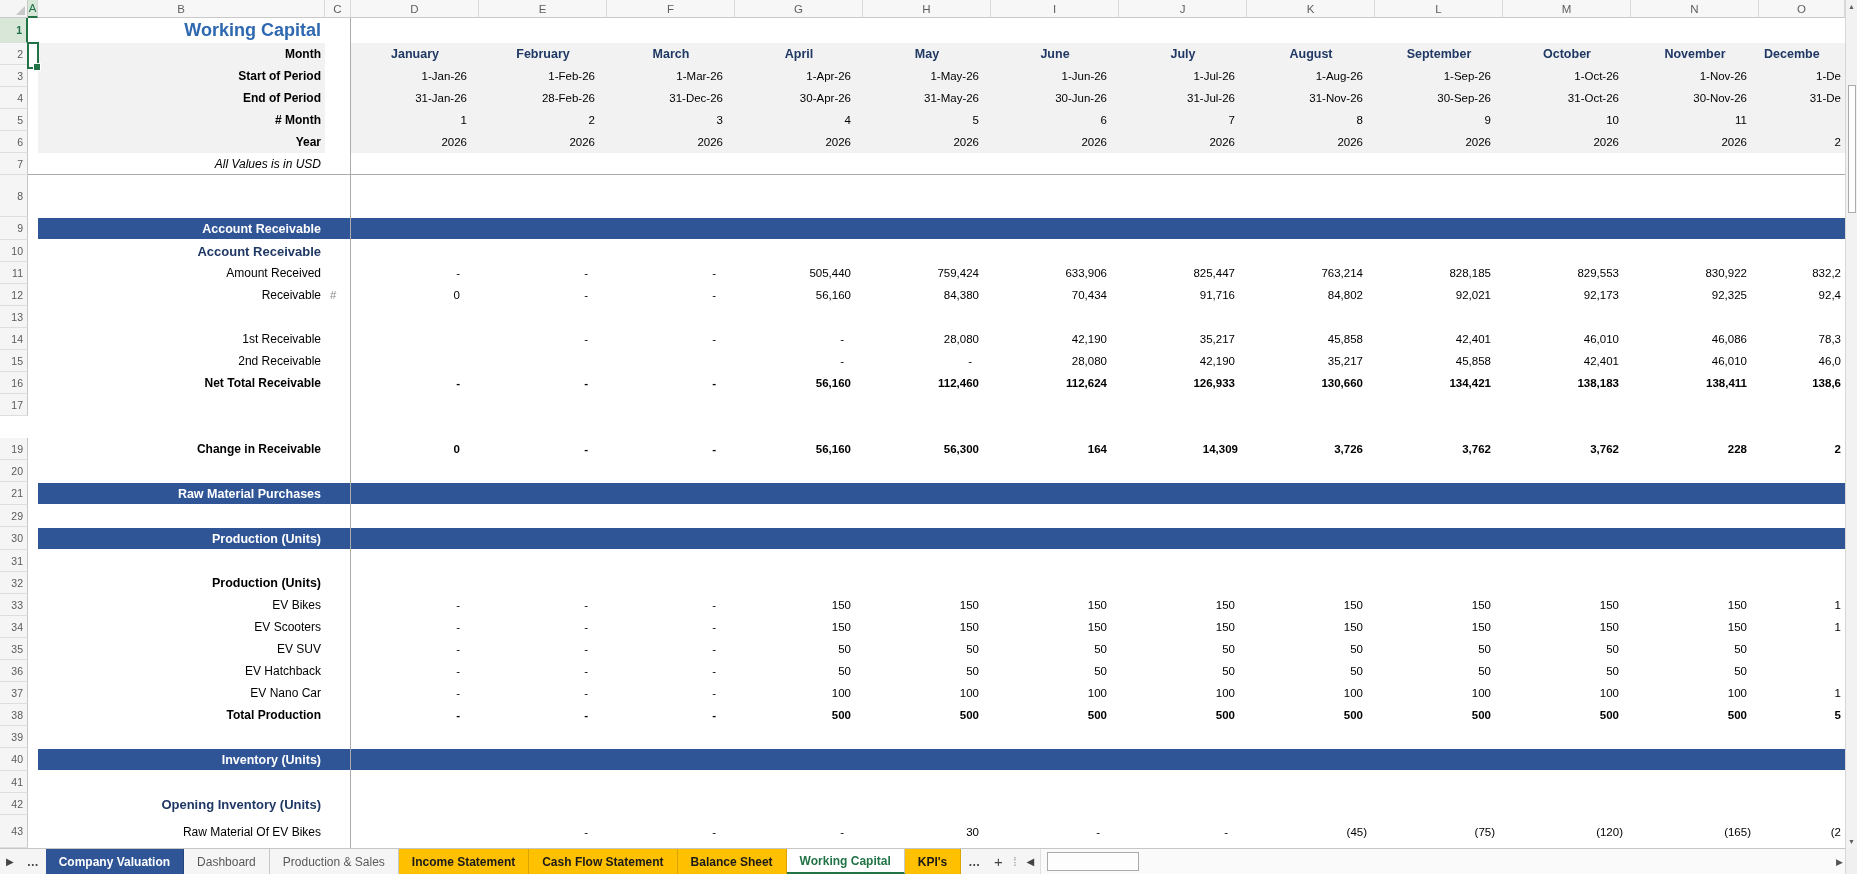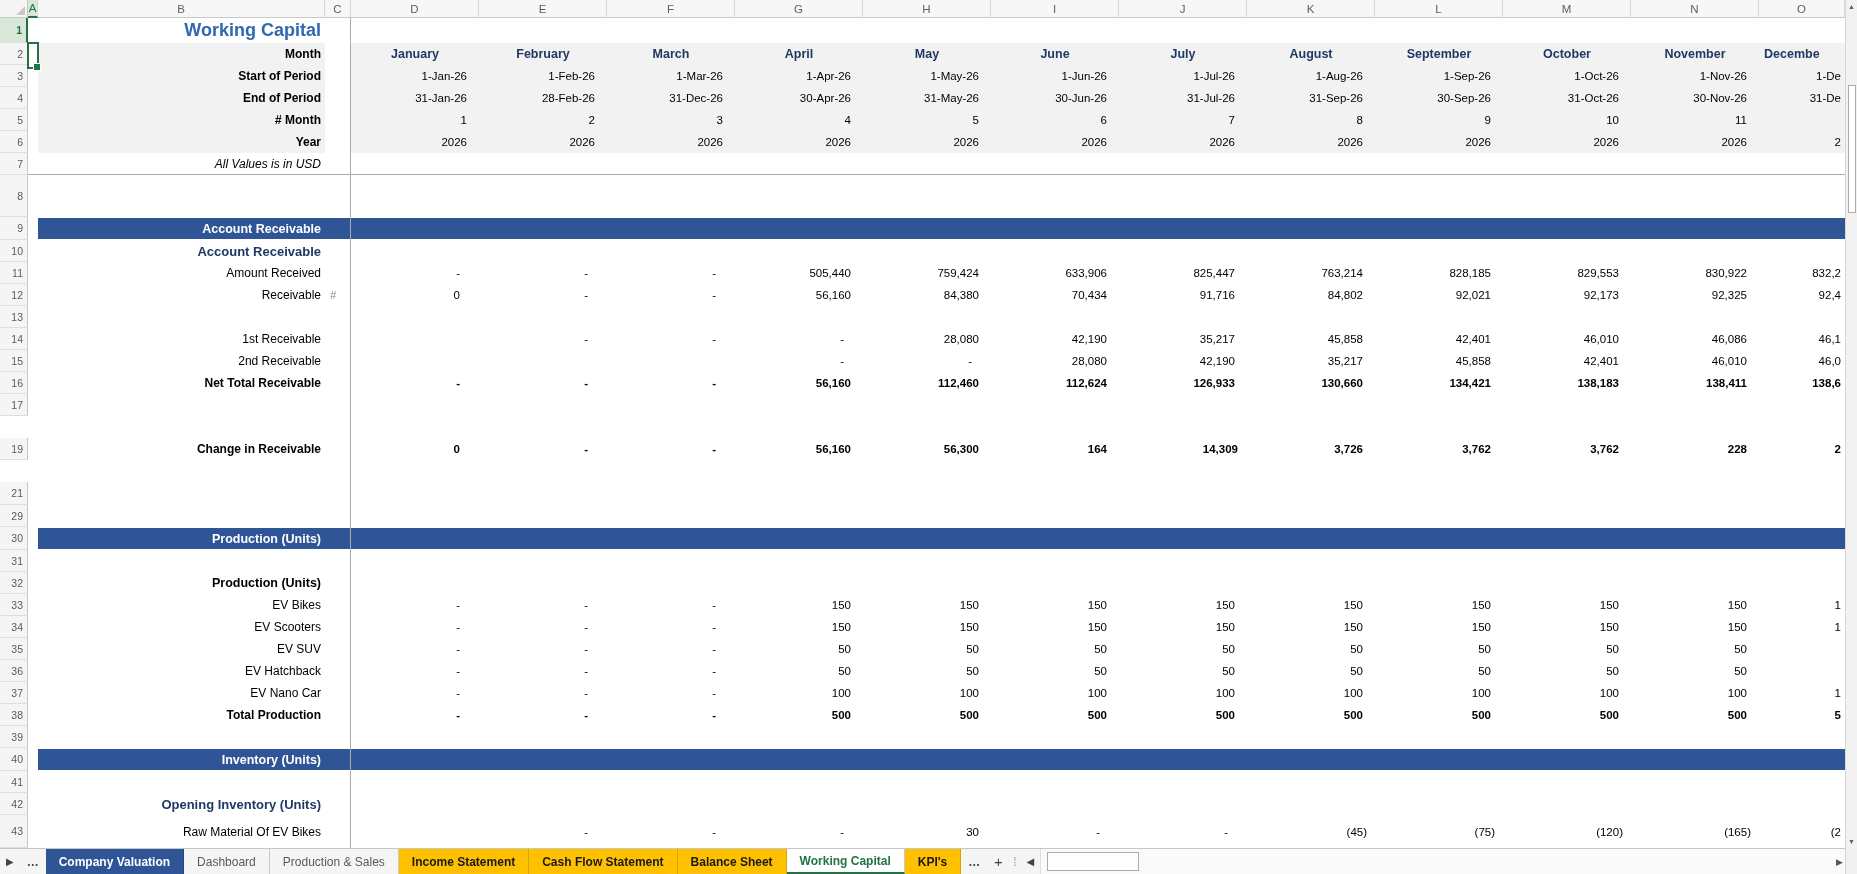--- a/index.html
+++ b/index.html
@@ -100,21 +100,21 @@
       <div class="rowc" style="top: 87px; height: 22px;">
         <div class="gut">4</div>
         <div class="cell lab bl" style="left: 38px; width: 287px; text-align: center;">End of Period</div>
         <div class="cell num" style="left: 351px; width: 128px;">31-Jan-26</div>
         <div class="cell num" style="left: 479px; width: 128px;">28-Feb-26</div>
         <div class="cell num" style="left: 607px; width: 128px;">31-Dec-26</div>
         <div class="cell num" style="left: 735px; width: 128px;">30-Apr-26</div>
         <div class="cell num" style="left: 863px; width: 128px;">31-May-26</div>
         <div class="cell num" style="left: 991px; width: 128px;">30-Jun-26</div>
         <div class="cell num" style="left: 1119px; width: 128px;">31-Jul-26</div>
-        <div class="cell num" style="left: 1247px; width: 128px;">31-Sep-26</div>
+        <div class="cell num" style="left: 1247px; width: 128px;">31-Nov-26</div>
         <div class="cell num" style="left: 1375px; width: 128px;">30-Sep-26</div>
         <div class="cell num" style="left: 1503px; width: 128px;">31-Oct-26</div>
         <div class="cell num" style="left: 1631px; width: 128px;">30-Nov-26</div>
         <div class="cell num oc" style="left: 1759px; width: 86px;">31-De</div>
       </div>
       <div class="rowc" style="top: 109px; height: 22px;">
         <div class="gut">5</div>
         <div class="cell lab bl" style="left: 38px; width: 287px;"># Month</div>
         <div class="cell num" style="left: 351px; width: 128px;">1</div>
         <div class="cell num" style="left: 479px; width: 128px;">2</div>
@@ -203,21 +203,21 @@
         <div class="cell num pe" style="left: 479px; width: 128px;">-</div>
         <div class="cell num pe" style="left: 607px; width: 128px;">-</div>
         <div class="cell num pe" style="left: 735px; width: 128px;">-</div>
         <div class="cell num" style="left: 863px; width: 128px;">28,080</div>
         <div class="cell num" style="left: 991px; width: 128px;">42,190</div>
         <div class="cell num" style="left: 1119px; width: 128px;">35,217</div>
         <div class="cell num" style="left: 1247px; width: 128px;">45,858</div>
         <div class="cell num" style="left: 1375px; width: 128px;">42,401</div>
         <div class="cell num" style="left: 1503px; width: 128px;">46,010</div>
         <div class="cell num" style="left: 1631px; width: 128px;">46,086</div>
-        <div class="cell num oc" style="left: 1759px; width: 86px;">46,1</div>
+        <div class="cell num oc" style="left: 1759px; width: 86px;">78,3</div>
       </div>
       <div class="rowc" style="top: 350px; height: 22px;">
         <div class="gut">15</div>
         <div class="cell lab" style="left: 38px; width: 287px;">2nd Receivable</div>
         <div class="cell num pe" style="left: 735px; width: 128px;">-</div>
         <div class="cell num pe" style="left: 863px; width: 128px;">-</div>
         <div class="cell num" style="left: 991px; width: 128px;">28,080</div>
         <div class="cell num" style="left: 1119px; width: 128px;">42,190</div>
         <div class="cell num" style="left: 1247px; width: 128px;">35,217</div>
         <div class="cell num" style="left: 1375px; width: 128px;">45,858</div>
@@ -253,22 +253,28 @@
         <div class="cell num bold" style="left: 735px; width: 128px;">56,160</div>
         <div class="cell num bold" style="left: 863px; width: 128px;">56,300</div>
         <div class="cell num bold" style="left: 991px; width: 128px;">164</div>
         <div class="cell num bold" style="left: 1122px; width: 128px;">14,309</div>
         <div class="cell num bold" style="left: 1247px; width: 128px;">3,726</div>
         <div class="cell num bold" style="left: 1375px; width: 128px;">3,762</div>
         <div class="cell num bold" style="left: 1503px; width: 128px;">3,762</div>
         <div class="cell num bold" style="left: 1631px; width: 128px;">228</div>
         <div class="cell num bold oc" style="left: 1759px; width: 86px;">2</div>
       </div>
+      <div class="rowc" style="top: 460px; height: 22px;">
+        <div class="gut">20</div>
+      </div>
       <div class="rowc" style="top: 482px; height: 23px;">
         <div class="gut">21</div>
+        <div class="banner">
+          <span>Raw Material Purchases</span>
+        </div>
       </div>
       <div class="rowc" style="top: 505px; height: 22px;">
         <div class="gut">29</div>
       </div>
       <div class="rowc" style="top: 527px; height: 23px;">
         <div class="gut">30</div>
         <div class="banner">
           <span>Production (Units)</span>
         </div>
       </div>

